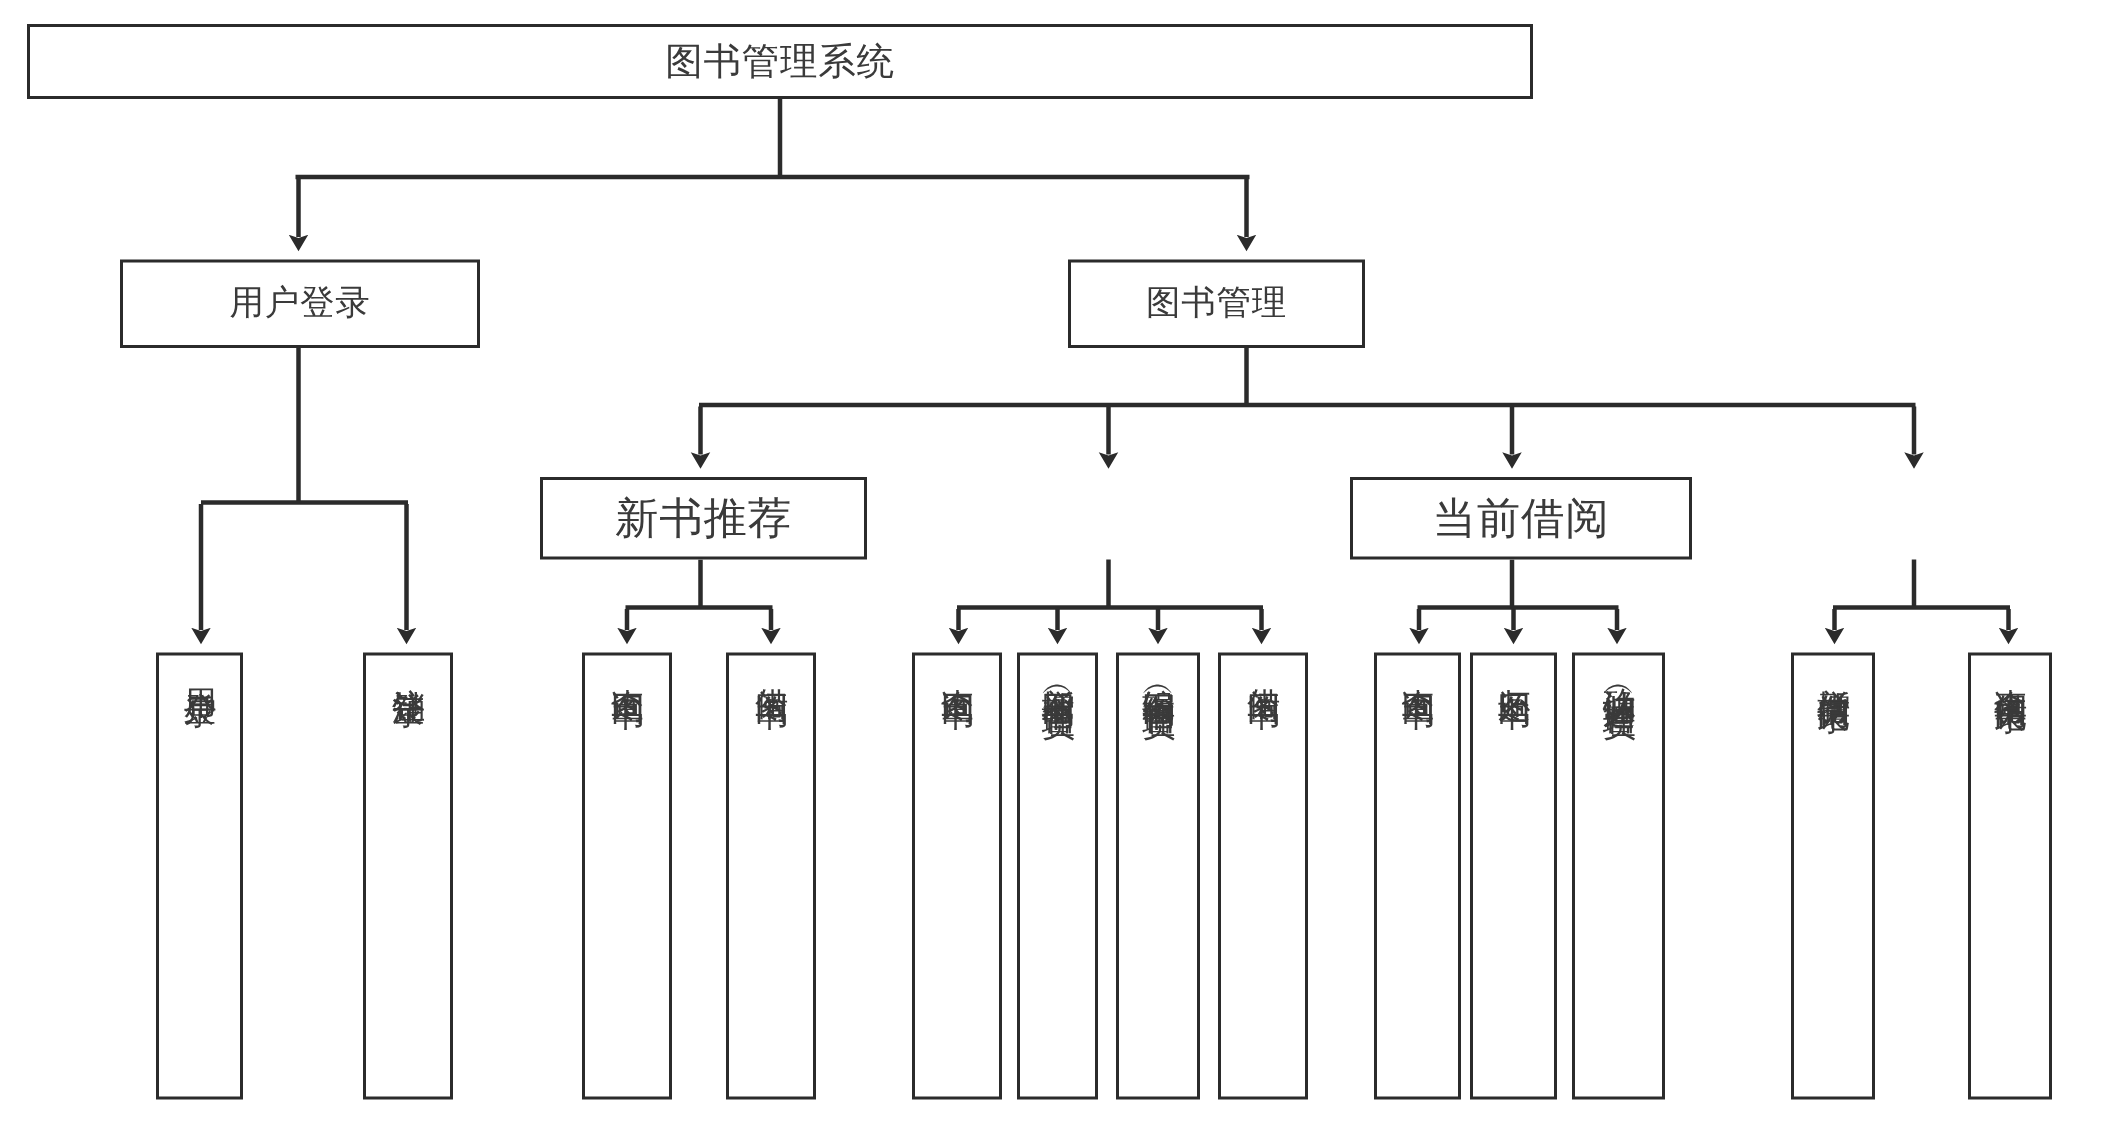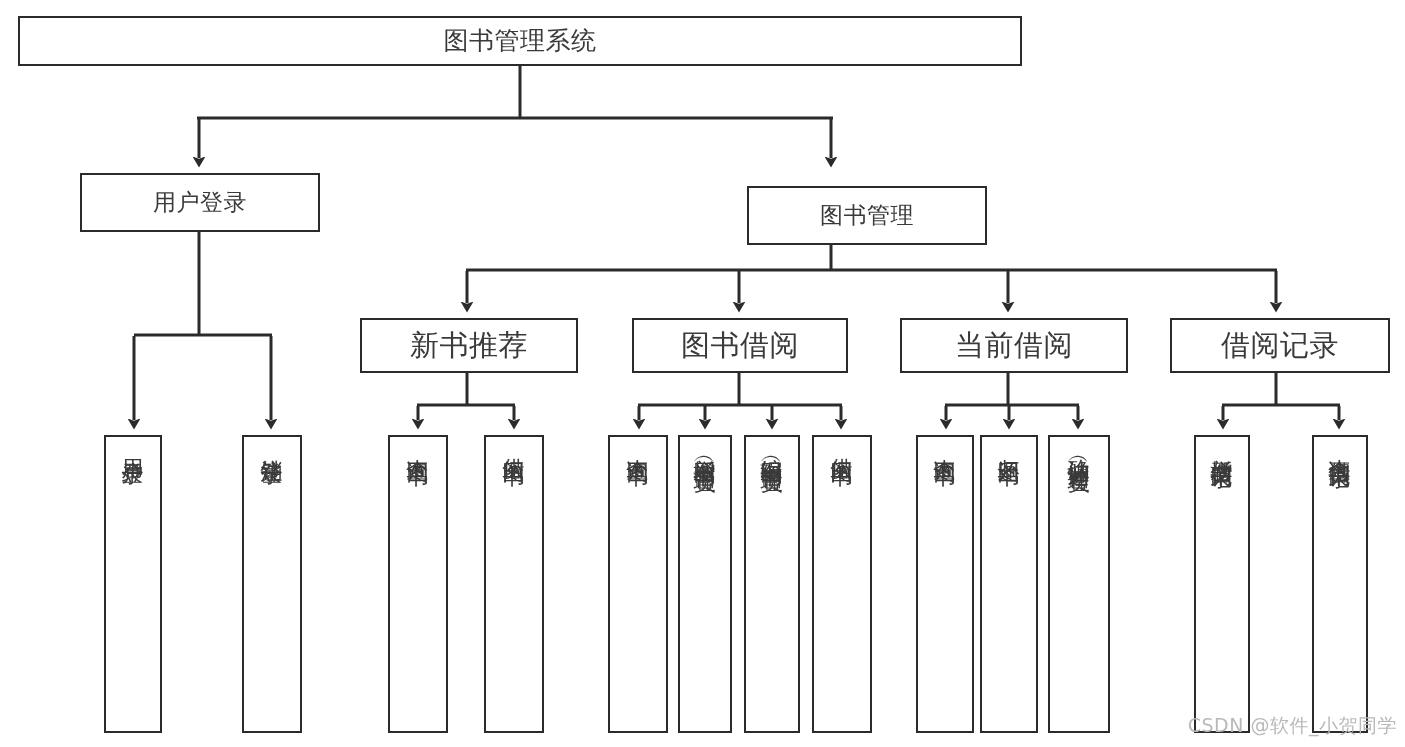--- a/index.html
+++ b/index.html
@@ -124,35 +124,29 @@
     </g>
   </svg>
 
   <div class="node-box level-0" style="left: 18px; top: 16px; width: 1004px; height: 50px; border-color: rgb(43, 43, 43); background: rgb(255, 255, 255);">
     <span class="node-label" style="color: rgb(58, 58, 58);">图书管理系统</span>
   </div>
 
   <div class="node-box level-1" style="left: 80px; top: 173px; width: 240px; height: 59px; border-color: rgb(43, 43, 43); background: rgb(255, 255, 255);">
     <span class="node-label" style="color: rgb(58, 58, 58);">用户登录</span>
   </div>
-  <div class="node-box level-1" style="left: 712px; top: 186px; width: 240px; height: 59px; border-color: rgb(43, 43, 43); background: rgb(255, 255, 255); margin-left: 35px;">
+  <div class="node-box level-1" style="left: 712px; top: 173px; width: 198px; height: 59px; border-color: rgb(43, 43, 43); background: rgb(255, 255, 255);">
     <span class="node-label" style="color: rgb(58, 58, 58);">图书管理</span>
   </div>
 
   <div class="node-box level-2" style="left: 360px; top: 318px; width: 218px; height: 55px; border-color: rgb(43, 43, 43); background: rgb(255, 255, 255);">
     <span class="node-label" style="color: rgb(58, 58, 58);">新书推荐</span>
   </div>
-  <div class="node-box level-2" style="left: 632px; top: 318px; width: 216px; height: 55px; border-color: rgb(43, 43, 43); background: rgb(255, 255, 255);">
-    <span class="node-label" style="color: rgb(58, 58, 58);">图书借阅</span>
-  </div>
   <div class="node-box level-2" style="left: 900px; top: 318px; width: 228px; height: 55px; border-color: rgb(43, 43, 43); background: rgb(255, 255, 255);">
     <span class="node-label" style="color: rgb(58, 58, 58);">当前借阅</span>
-  </div>
-  <div class="node-box level-2" style="left: 1170px; top: 318px; width: 220px; height: 55px; border-color: rgb(43, 43, 43); background: rgb(255, 255, 255);">
-    <span class="node-label" style="color: rgb(58, 58, 58);">借阅记录</span>
   </div>
 
   <div id="leaf-container">
       <div class="node-box leaf" style="left: 104px; top: 435px; width: 58px; height: 298px; border-color: rgb(43, 43, 43); background: rgb(255, 255, 255);">
         <span class="node-label" style="color: rgb(58, 58, 58);">用户登录</span>
       </div>
       <div class="node-box leaf" style="left: 242px; top: 435px; width: 60px; height: 298px; border-color: rgb(43, 43, 43); background: rgb(255, 255, 255);">
         <span class="node-label" style="color: rgb(58, 58, 58);">注销登录</span>
       </div>
       <div class="node-box leaf" style="left: 388px; top: 435px; width: 60px; height: 298px; border-color: rgb(43, 43, 43); background: rgb(255, 255, 255);">
@@ -183,14 +177,13 @@
         <span class="node-label" style="color: rgb(58, 58, 58);">确认归还（管理员）</span>
       </div>
       <div class="node-box leaf" style="left: 1194px; top: 435px; width: 56px; height: 298px; border-color: rgb(43, 43, 43); background: rgb(255, 255, 255);">
         <span class="node-label" style="color: rgb(58, 58, 58);">新增借阅记录</span>
       </div>
       <div class="node-box leaf" style="left: 1312px; top: 435px; width: 56px; height: 298px; border-color: rgb(43, 43, 43); background: rgb(255, 255, 255);">
         <span class="node-label" style="color: rgb(58, 58, 58);">查询借阅记录</span>
       </div>
     </div>
 
-  <div class="watermark" style="color: rgb(185, 185, 185);">CSDN @软件_小贺同学</div>
 </div>
 
 </body></html>

